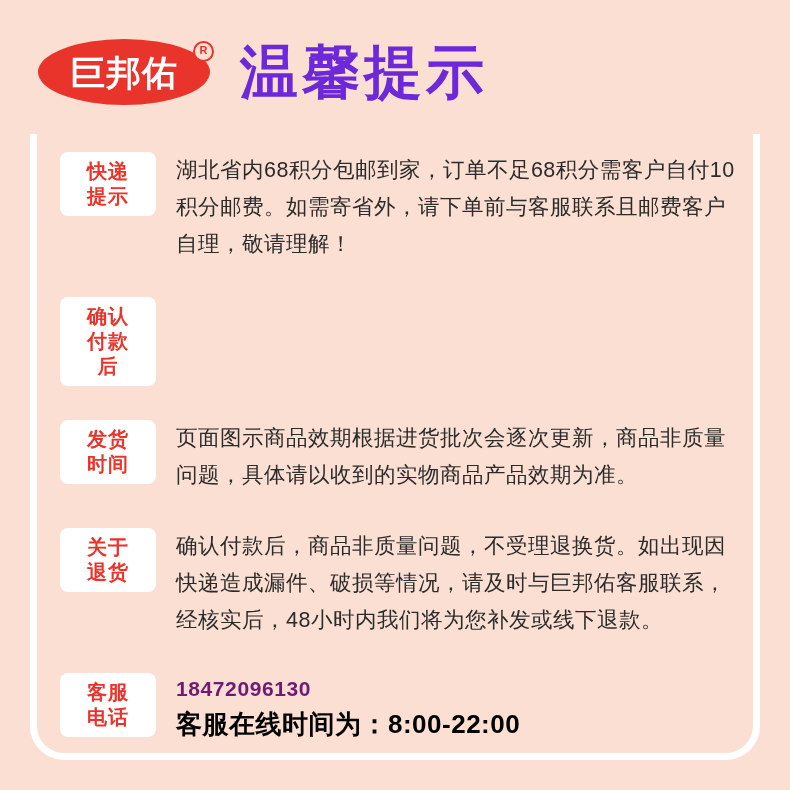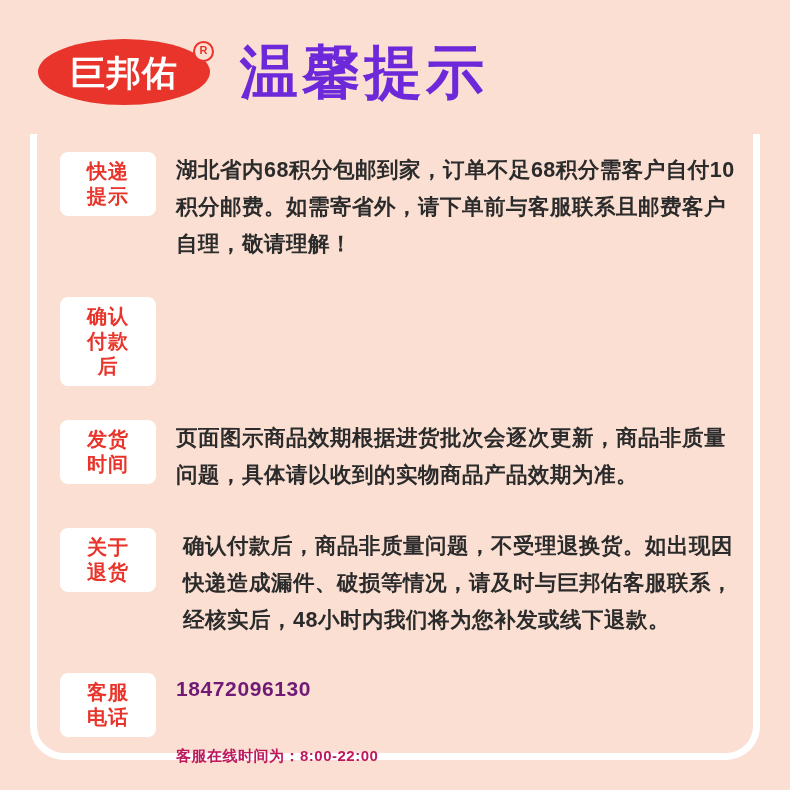--- a/index.html
+++ b/index.html
@@ -128,51 +128,50 @@
     letter-spacing: 1px;
     box-sizing: border-box;
     line-height: 1.25;
   }
 
   .body-text {
     margin-left: 20px;
     color: #2b2b2b;
     font-size: 21.5px;
     line-height: 1.72;
-    font-weight: bold;
+    font-weight: normal;
     letter-spacing: 0.5px;
     flex: 1;
     white-space: pre-line;
   }
 
   .phone-block {
     margin-left: 20px;
     flex: 1;
   }
   .phone-number {
     color: #701a75;
     font-size: 21px;
     font-weight: bold;
     line-height: 1.5;
     letter-spacing: 0.6px;
   }
   .phone-hours {
-    color: #be185d;
-    font-size: 15px;
+    color: #000000;
+    font-size: 26px;
     font-weight: bold;
     line-height: 1.6;
     letter-spacing: 0.5px;
-    margin-top: 40px;
   }
 
   
   .row-express { margin-top: 2px; }
   .row-ship { margin-top: 24px; }
   .row-date { margin-top: 20px; }
-  .row-return { margin-top: 20px; gap: 7px; }
+  .row-return { margin-top: 20px; }
   .row-service { margin-top: 22px; }
 </style>
 </head>
 <body>
 
 <div class="poster">
 
   <div class="frame"></div>
   <div class="frame-mask"></div>
 

